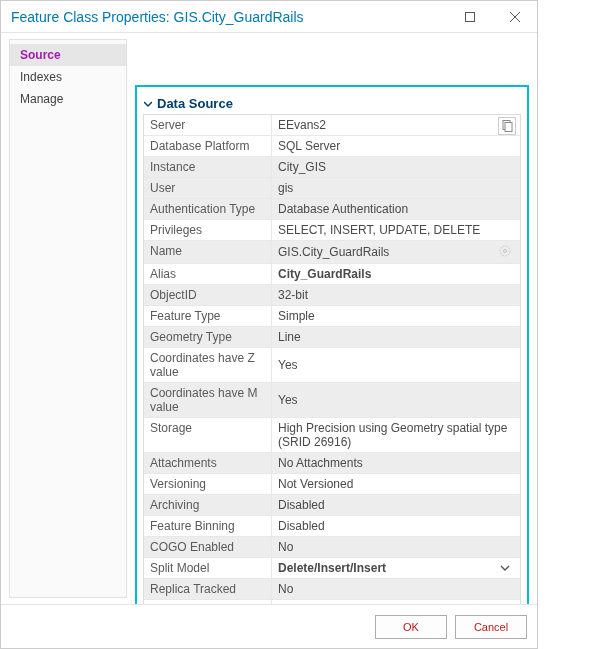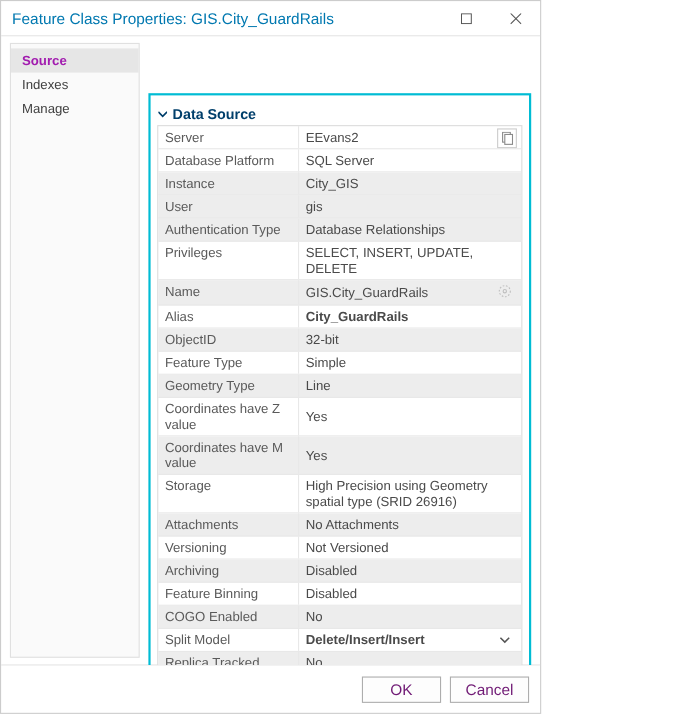--- a/index.html
+++ b/index.html
@@ -5,21 +5,21 @@
   * { box-sizing: border-box; }
   body {
     margin: 0;
     padding: 0;
     font-family: 'Segoe UI', Tahoma, sans-serif;
     font-size: 12px;
     background: #fff;
     color: #4a4a4a;
   }
   .window {
-    width: 492px;
+    width: 538px;
     height: 649px;
     border: 1px solid #ccc;
     display: flex;
     flex-direction: column;
     background: #fff;
     justify-content: flex-end;
   }
   .titlebar {
     height: 32px;
     display: flex;
@@ -153,23 +153,23 @@
     gap: 8px;
   }
   .btn {
     min-width: 72px;
     height: 24px;
     border: 1px solid #adadad;
     background: #fdfdfd;
     display: flex;
     align-items: center;
     justify-content: center;
-    color: #701a75;
+    color: #b91c1c;
     cursor: pointer;
-    font-size: 14px;
+    font-size: 11px;
   }
 </style>
 </head>
 <body>
 
 <div class="window">
 
   <div class="titlebar">
     <div class="titlebar-title">Feature Class Properties: GIS.City_GuardRails</div>
     <div class="titlebar-btn">
@@ -223,21 +223,21 @@
           <div class="prop-row odd">
               <div class="prop-label">Instance</div>
               <div class="prop-value">City_GIS</div>
             </div>
           <div class="prop-row odd">
               <div class="prop-label">User</div>
               <div class="prop-value">gis</div>
             </div>
           <div class="prop-row odd">
               <div class="prop-label">Authentication Type</div>
-              <div class="prop-value">Database Relationships</div>
+              <div class="prop-value">Database Authentication</div>
             </div>
           <div class="prop-row">
               <div class="prop-label">Privileges</div>
               <div class="prop-value">SELECT, INSERT, UPDATE, DELETE</div>
             </div>
           <div class="prop-row odd">
             <div class="prop-label">Name</div>
             <div class="prop-value">
               <span>GIS.City_GuardRails</span>
               <span class="gear-icon">

